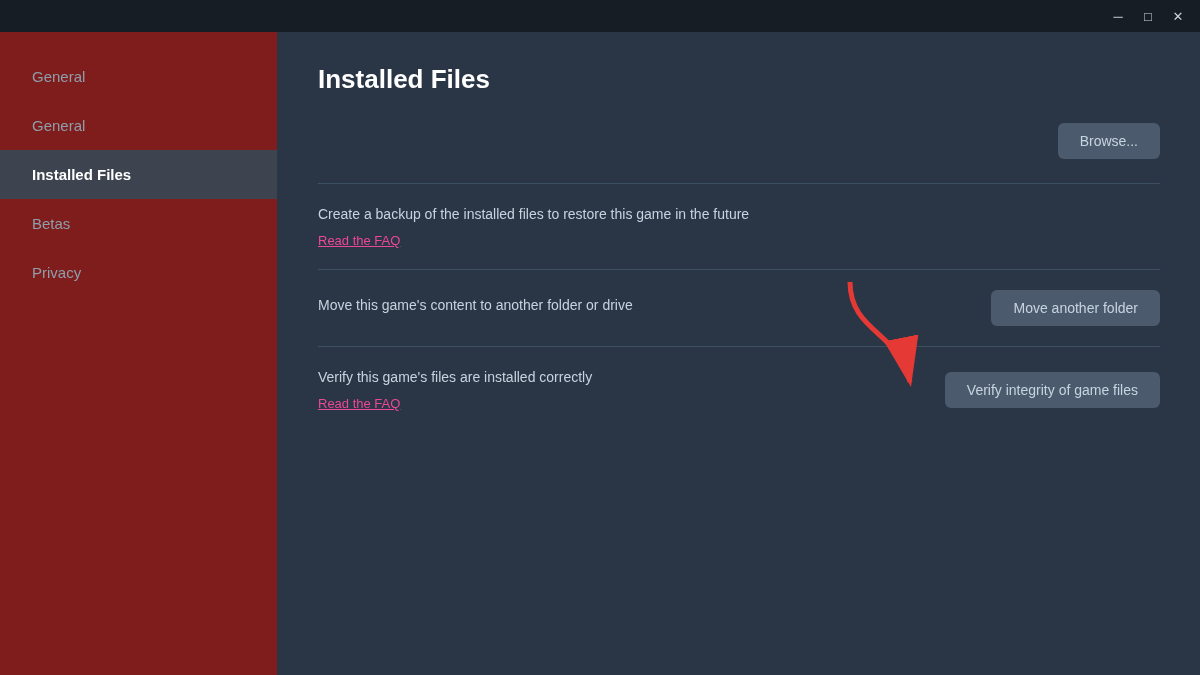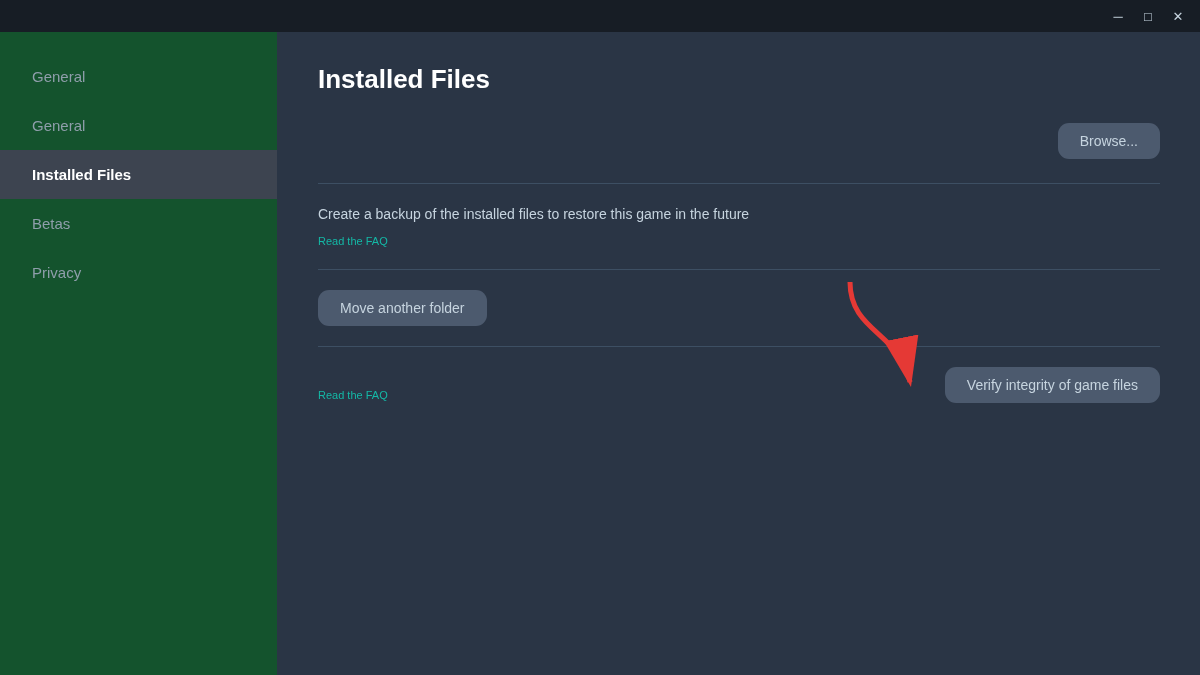--- a/index.html
+++ b/index.html
@@ -48,21 +48,21 @@
     
     .main-container {
       display: flex;
       flex: 1;
       overflow: hidden;
     }
 
     
     .sidebar {
       width: 278px;
-      background: #14532d;
+      background: #7f1d1d;
       flex-shrink: 0;
       padding-top: 20px;
       border-right: 1px solid #2a3545;
     }
 
     .sidebar-item {
       padding: 16px 32px;
       font-size: 15px;
       color: #8f9eab;
       cursor: pointer;
@@ -98,29 +98,29 @@
       margin-bottom: 24px;
     }
 
     .action-btn {
       background: #4c5a6e;
       color: #c6d4df;
       border: none;
       padding: 10px 22px;
       font-size: 14px;
       cursor: pointer;
-      border-radius: 11px;
+      border-radius: 6px;
       font-family: inherit;
       white-space: nowrap;
     }
 
     
     .section-row {
       display: flex;
-      align-items: flex-end;
+      align-items: center;
       justify-content: space-between;
       padding: 20px 0;
       border-top: 1px solid #3d4f63;
     }
 
     .section-row:last-child {
       border-bottom: 1px solid #3d4f63;
     }
 
     .section-text {
@@ -129,22 +129,23 @@
     }
 
     .section-description {
       font-size: 14px;
       color: #c6d4df;
       line-height: 1.5;
       margin-bottom: 6px;
     }
 
     .section-link {
-      color: #14b8a6;
-      font-size: 11px;
+      color: #ec4899;
+      font-size: 13px;
+      text-decoration: underline;
       cursor: pointer;
     }
 
     .arrow-svg {
       position: absolute;
       top: 240px;
       right: 270px;
       width: 110px;
       height: 130px;
     }
@@ -179,25 +180,29 @@
     </div>
 
     <div class="section-row">
       <div class="section-text">
         <div class="section-description">Create a backup of the installed files to restore this game in the future</div>
         <a class="section-link">Read the FAQ</a>
       </div>
     </div>
 
     <div class="section-row">
+      <div class="section-text">
+        <div class="section-description">Move this game's content to another folder or drive</div>
+      </div>
       <button class="action-btn">Move another folder</button>
     </div>
 
     <div class="section-row">
       <div class="section-text">
+        <div class="section-description">Verify this game's files are installed correctly</div>
         <a class="section-link">Read the FAQ</a>
       </div>
       <button class="action-btn">Verify integrity of game files</button>
     </div>
 
     <svg class="arrow-svg" viewBox="0 0 110 130" xmlns="http://www.w3.org/2000/svg">
       <defs>
         <marker id="arrowhead" markerWidth="10" markerHeight="7" refX="9" refY="3.5" orient="auto">
           <polygon points="0 0, 10 3.5, 0 7" fill="#e53935"></polygon>
         </marker>

